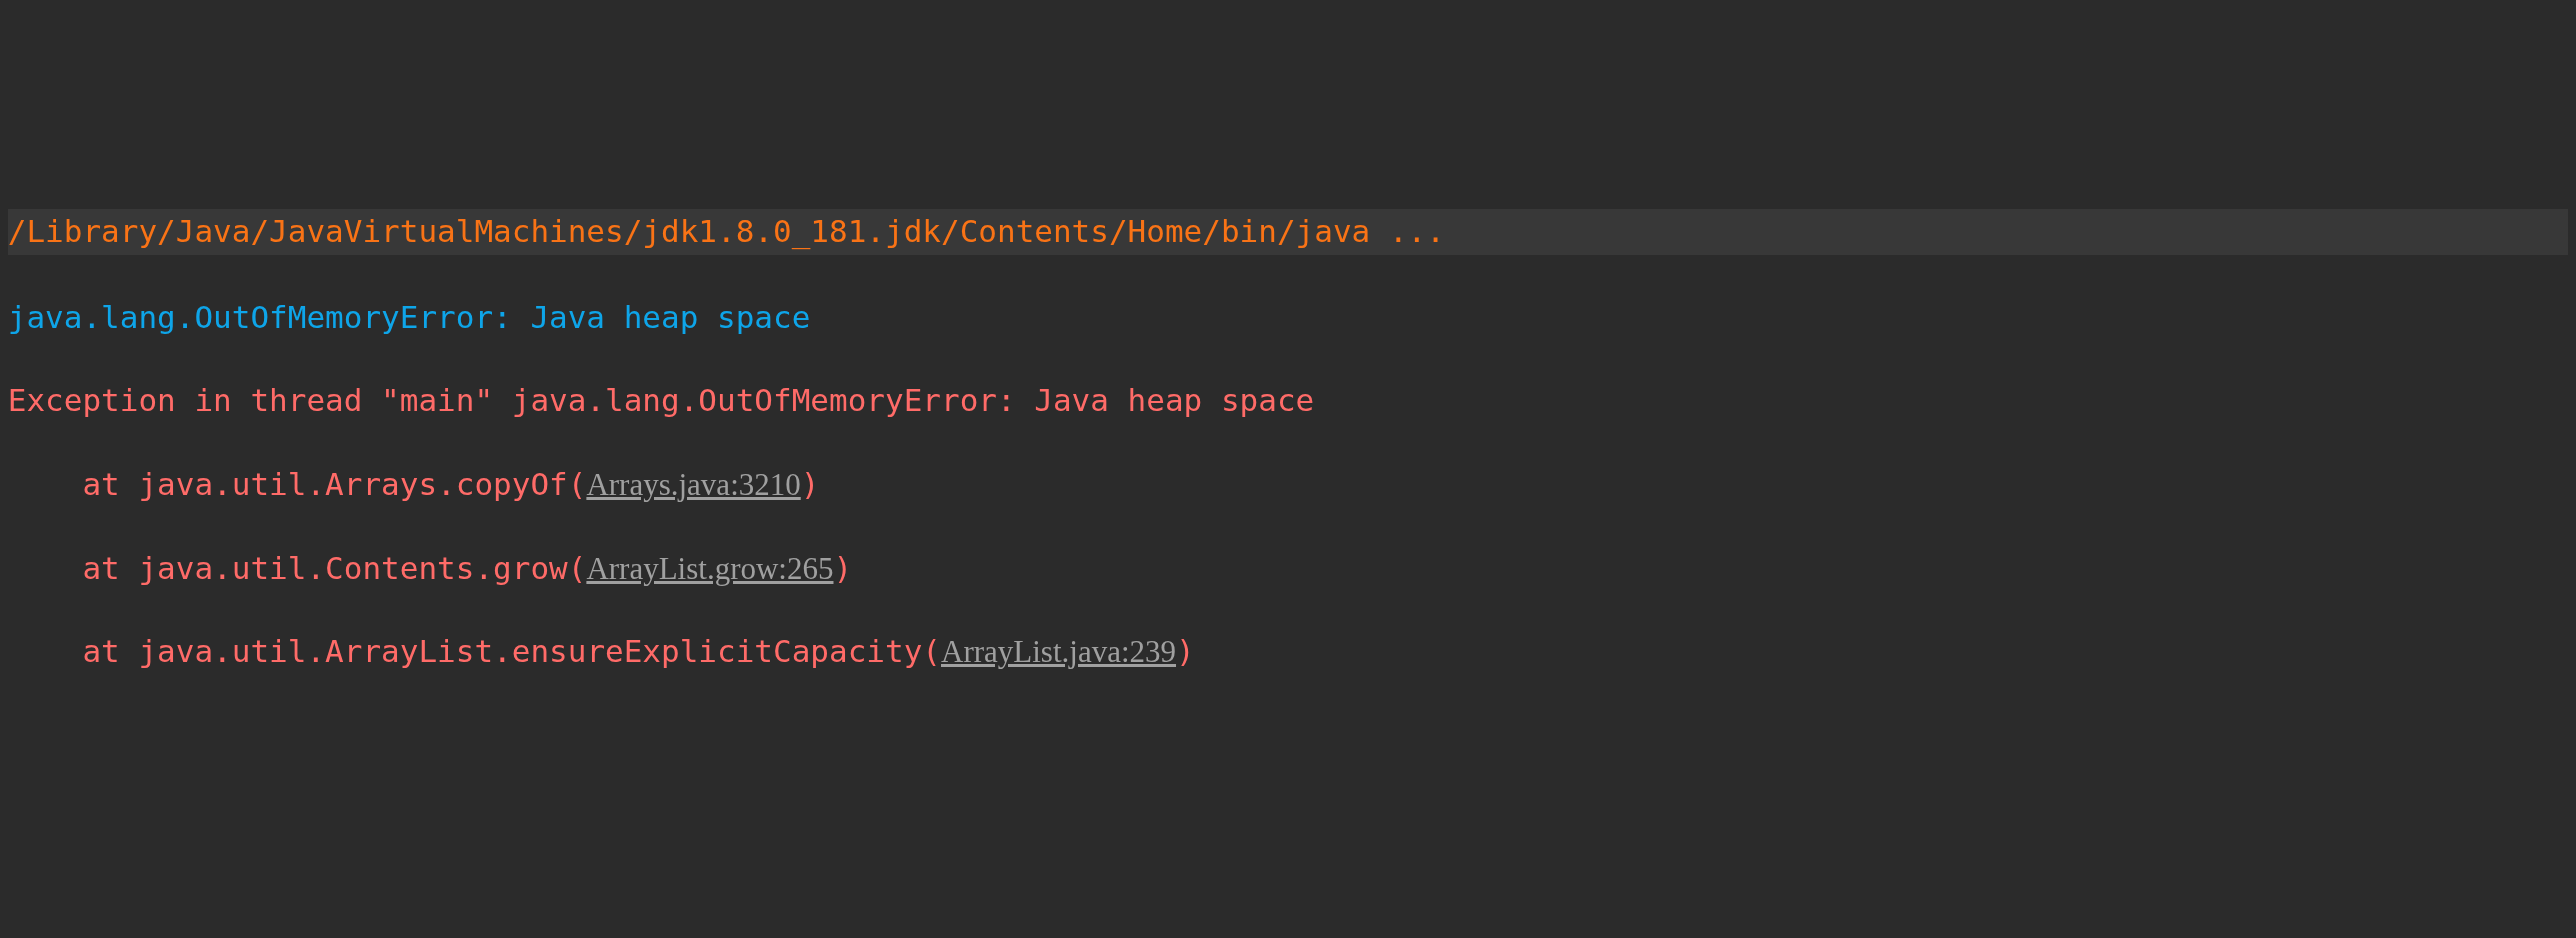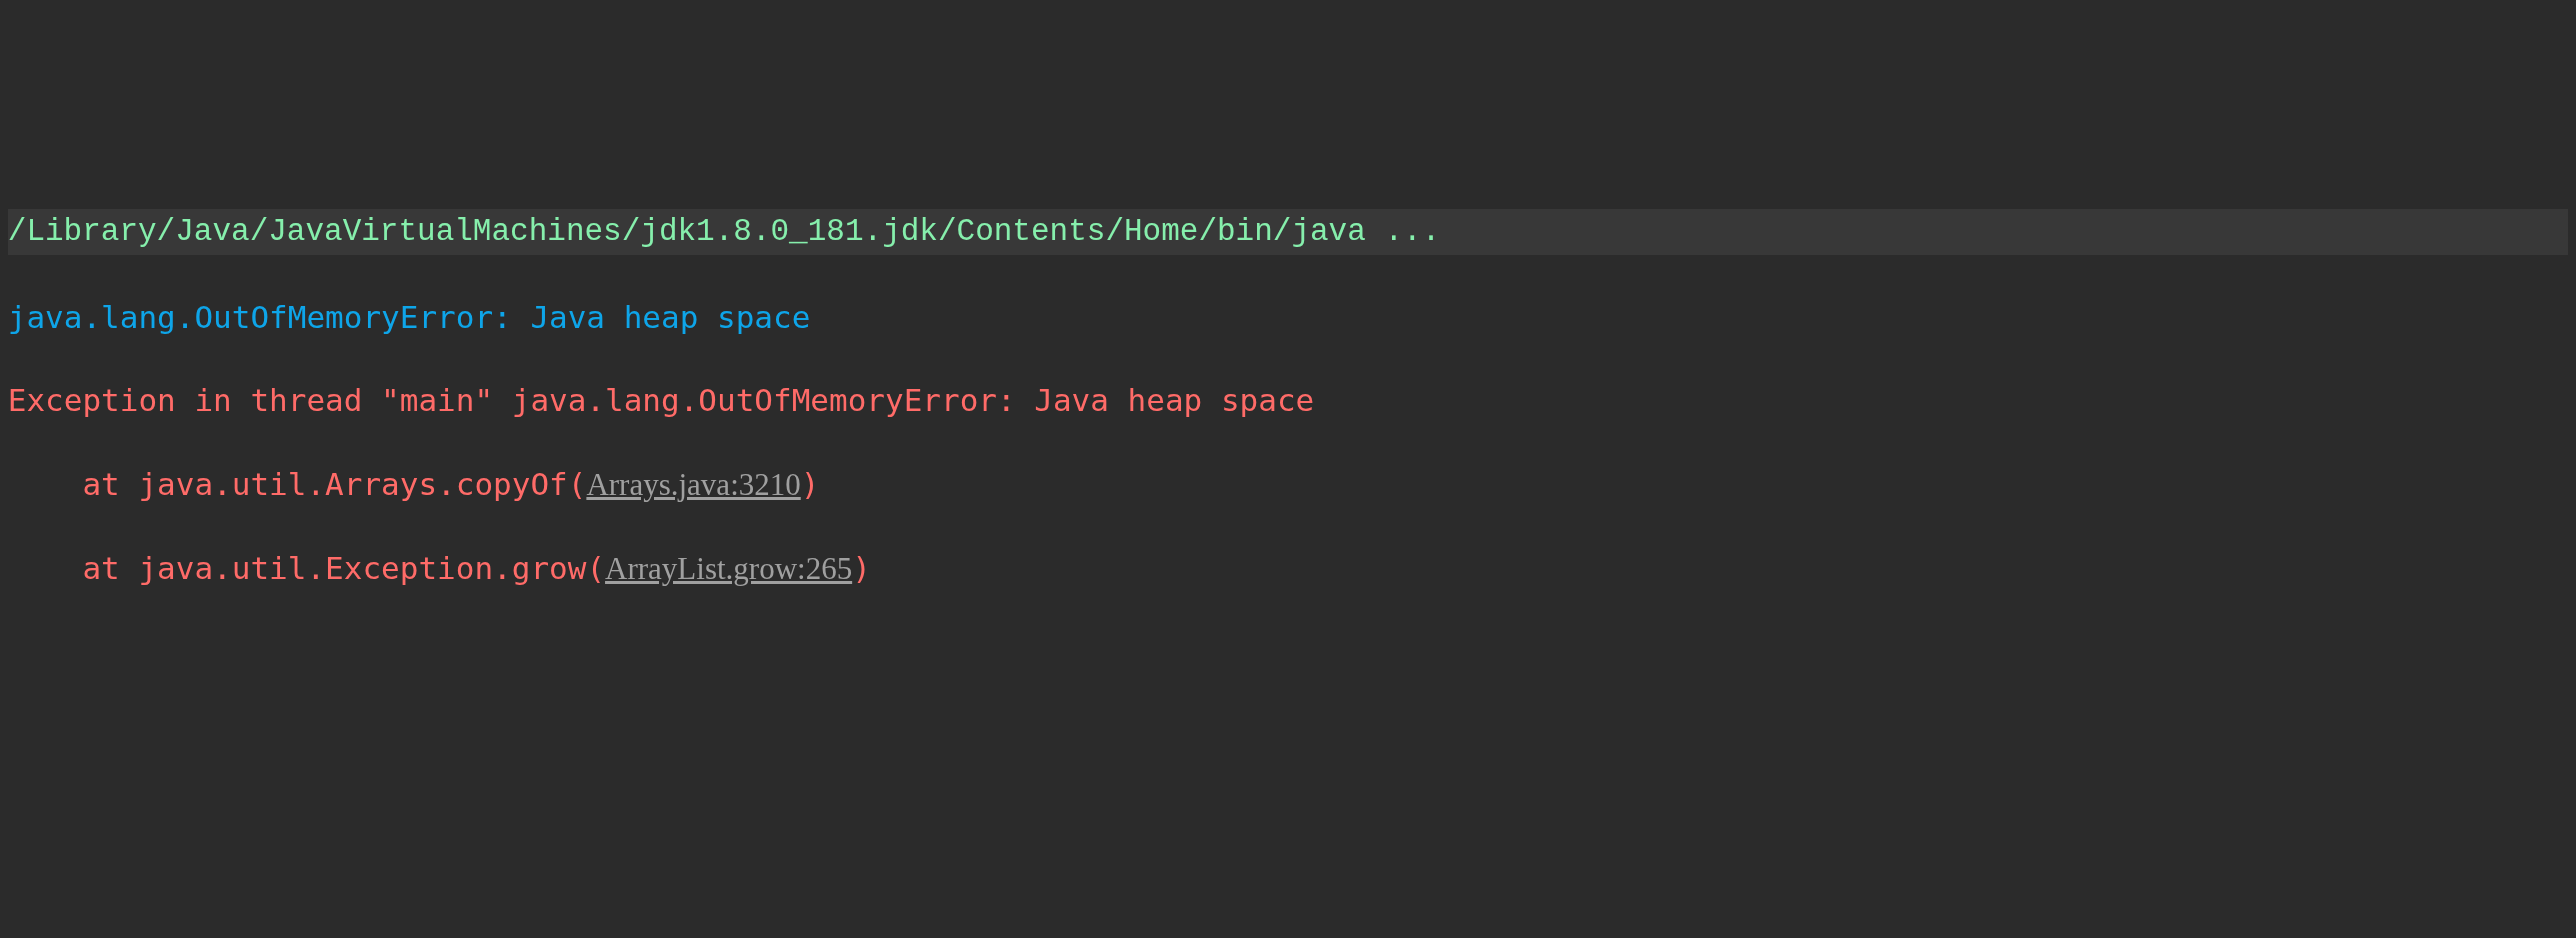--- a/index.html
+++ b/index.html
@@ -15,24 +15,23 @@
       padding: 0;
       white-space: pre;
       overflow-x: auto;
       width: 2576px;
       height: 939px;
     }
     .console {
       padding: 0 7.8px;
     }
     .cmd-line {
-      color: #86efac;
+      color: #f97316;
       background-color: #383838;
       padding: 1.9px 0;
-      font-family: Liberation Mono, monospace;
     }
     .white-text {
       color: #0ea5e9;
     }
     .error-text {
       color: #ff6b68;
     }
     .link-gray {
       color: #a0a0a0;
       text-decoration: underline;
@@ -48,21 +47,22 @@
 </head>
 <body>
 
 
 
 <div class="console">
 <span class="line cmd-line">/Library/Java/JavaVirtualMachines/jdk1.8.0_181.jdk/Contents/Home/bin/java ...</span>
 <span class="line white-text">java.lang.OutOfMemoryError: Java heap space</span>
 <span class="line error-text">Exception in thread "main" java.lang.OutOfMemoryError: Java heap space</span>
 <span class="line"><span class="error-text indent">    </span><span class="error-text">at </span><span class="error-text">java.util.Arrays.copyOf(</span><span class="link-gray">Arrays.java:3210</span><span class="error-text">)</span></span>
-<span class="line"><span class="error-text indent">    </span><span class="error-text">at </span><span class="error-text">java.util.Exception.grow(</span><span class="link-gray">ArrayList.grow:265</span><span class="error-text">)</span></span>
+<span class="line"><span class="error-text indent">    </span><span class="error-text">at </span><span class="error-text">java.util.Contents.grow(</span><span class="link-gray">ArrayList.grow:265</span><span class="error-text">)</span></span>
+<span class="line"><span class="error-text indent">    </span><span class="error-text">at </span><span class="error-text">java.util.ArrayList.ensureExplicitCapacity(</span><span class="link-gray">ArrayList.java:239</span><span class="error-text">)</span></span>
 
 
 
 
 
 </div>
 
 
 
 

